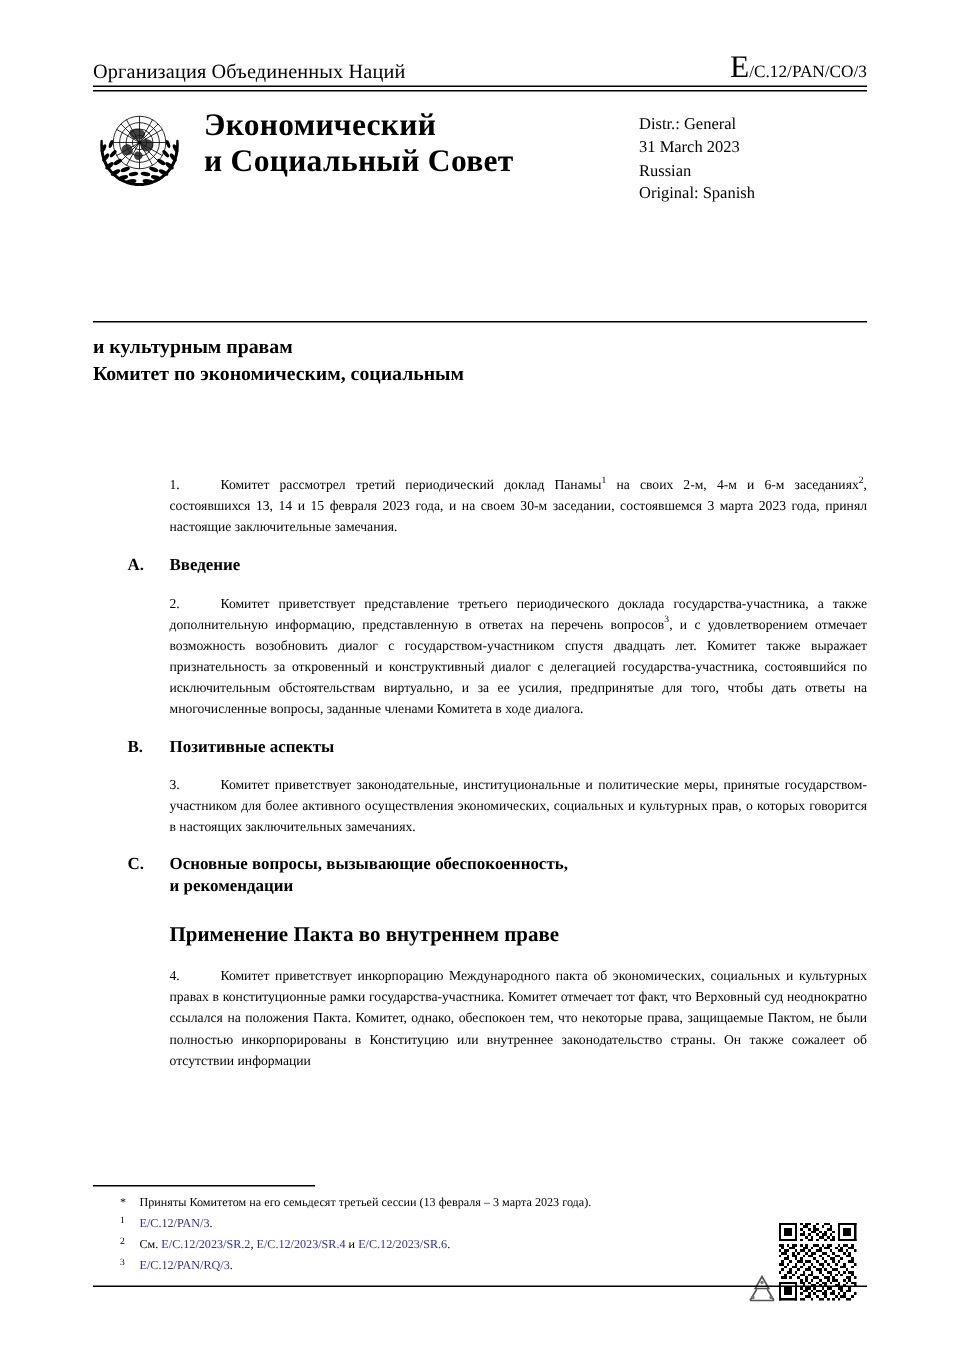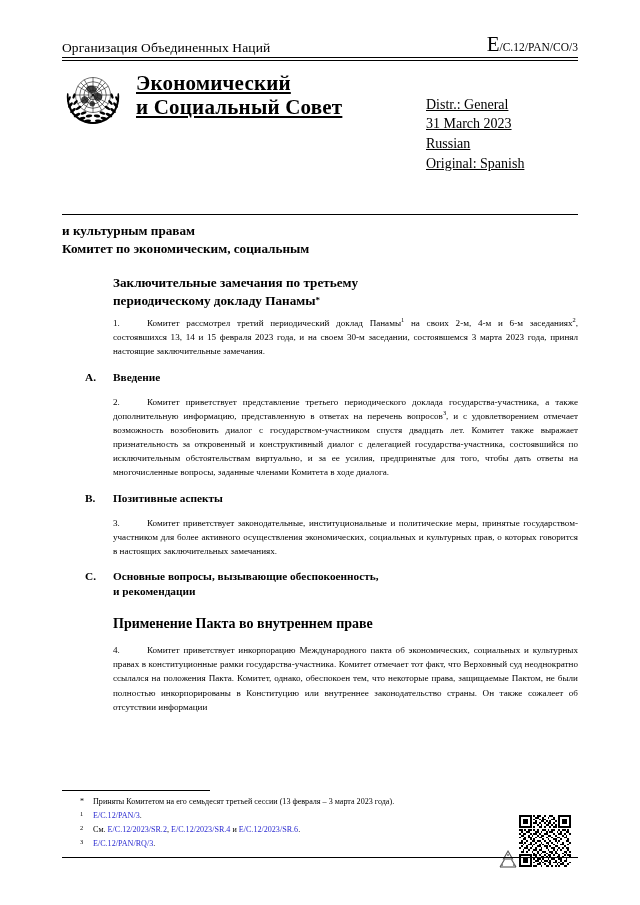--- a/index.html
+++ b/index.html
@@ -62,21 +62,20 @@
     margin-top: 0px;
   }
   .header-rule-thin {
     border-bottom: 0.6px solid #000;
     margin-top: 1.5px;
   }
 
   .header-body {
     display: flex;
     margin-top: 9px;
-    text-decoration: underline;
   }
   .emblem {
     width: 62px;
     height: 54px;
     flex: 0 0 62px;
     margin-right: 12px;
     margin-top: 2px;
   }
   .masthead {
     flex: 1 1 auto;
@@ -86,23 +85,22 @@
     font-family: "Liberation Serif", "DejaVu Serif", serif;
     font-weight: bold;
     font-size: 21px;
     line-height: 1.18;
     letter-spacing: 0.2px;
   }
   .distr-block {
     flex: 0 0 152px;
     width: 152px;
     padding-top: 6px;
-    font-size: 14px;
+    font-size: 11px;
     line-height: 1.42;
-    margin-top: 19px;
   }
 
   
   .committee-rule {
     position: absolute;
     left: 62px;
     top: 214px;
     width: 516px;
     border-bottom: 1.2px solid #000;
   }
@@ -354,24 +352,20 @@
       </div>
     </div>
   </div>
 
   <div class="committee-rule"></div>
   <div class="committee-title">
     <div>и культурным правам</div>
     <div>Комитет по экономическим, социальным</div>
   </div>
 
-  <div class="doc-title">
-    <div>Заключительные замечания по третьему</div>
-    <div><span>периодическому докладу Панамы</span><span class="star">*</span></div>
-  </div>
 
   <div class="content">
     <p class="para"><span class="num">1.</span>Комитет рассмотрел третий периодический доклад Панамы<sup>1</sup> на своих 2-м, 4-м и 6-м заседаниях<sup>2</sup>, состоявшихся 13, 14 и 15 февраля 2023 года, и на своем 30-м заседании, состоявшемся 3 марта 2023 года, принял настоящие заключительные замечания.</p>
 
     <div class="section-head">
       <span class="letter">A.</span>
       <span class="stext">Введение</span>
     </div>
 
     <p class="para"><span class="num">2.</span>Комитет приветствует представление третьего периодического доклада государства-участника, а также дополнительную информацию, представленную в ответах на перечень вопросов<sup>3</sup>, и с удовлетворением отмечает возможность возобновить диалог с государством-участником спустя двадцать лет. Комитет также выражает признательность за откровенный и конструктивный диалог с делегацией государства-участника, состоявшийся по исключительным обстоятельствам виртуально, и за ее усилия, предпринятые для того, чтобы дать ответы на многочисленные вопросы, заданные членами Комитета в ходе диалога.</p>

